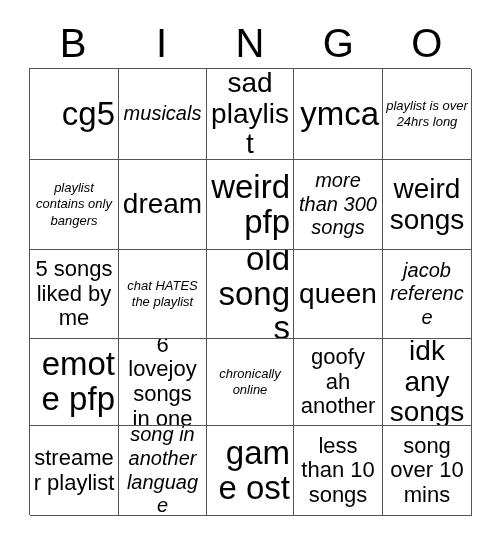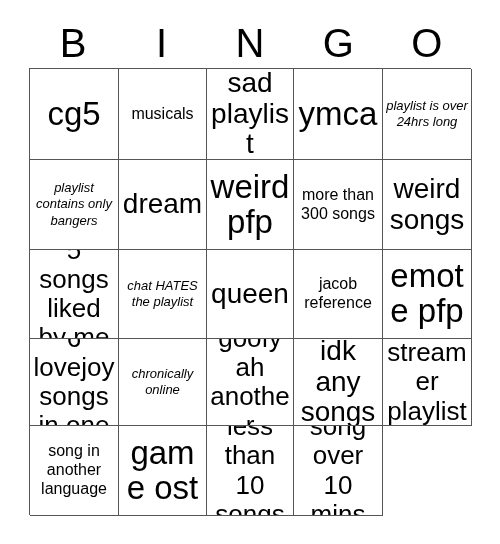--- a/index.html
+++ b/index.html
@@ -76,24 +76,24 @@
   .cell-text {
     display: block;
     width: 100%;
     text-align: center;
     line-height: 1.12;
     word-wrap: break-word;
     color: #000000;
   }
 
   
-  .fs-xl  { font-size: 33px; line-height: 1.05; }
+  .fs-xl  { font-size: 33px; line-height: 1.05; text-align: right; }
   .fs-lg  { font-size: 28px; line-height: 1.1; }
-  .fs-md  { font-size: 26px; line-height: 1.12; }
-  .fs-sm  { font-size: 16px; line-height: 1.18; }
+  .fs-md  { font-size: 22px; line-height: 1.12; }
+  .fs-sm  { font-size: 20px; line-height: 1.18; font-style: italic; }
   .fs-xs  { font-size: 13px; line-height: 1.25; font-style: italic; }
 </style>
 </head>
 <body>
 
 <div id="card-root">
 
   <div id="bingo-header">
     <div class="header-letter">B</div>
     <div class="header-letter">I</div>
@@ -136,20 +136,23 @@
         <span class="cell-text fs-lg">weird songs</span>
       </div>
 
     <div class="bingo-cell">
         <span class="cell-text fs-md">5 songs liked by me</span>
       </div>
     <div class="bingo-cell">
         <span class="cell-text fs-xs">chat HATES the playlist</span>
       </div>
     <div class="bingo-cell">
+        <span class="cell-text fs-xl">old songs</span>
+      </div>
+    <div class="bingo-cell">
         <span class="cell-text fs-lg">queen</span>
       </div>
     <div class="bingo-cell">
         <span class="cell-text fs-sm">jacob reference</span>
       </div>
 
     <div class="bingo-cell">
         <span class="cell-text fs-xl">emote pfp</span>
       </div>
     <div class="bingo-cell">

